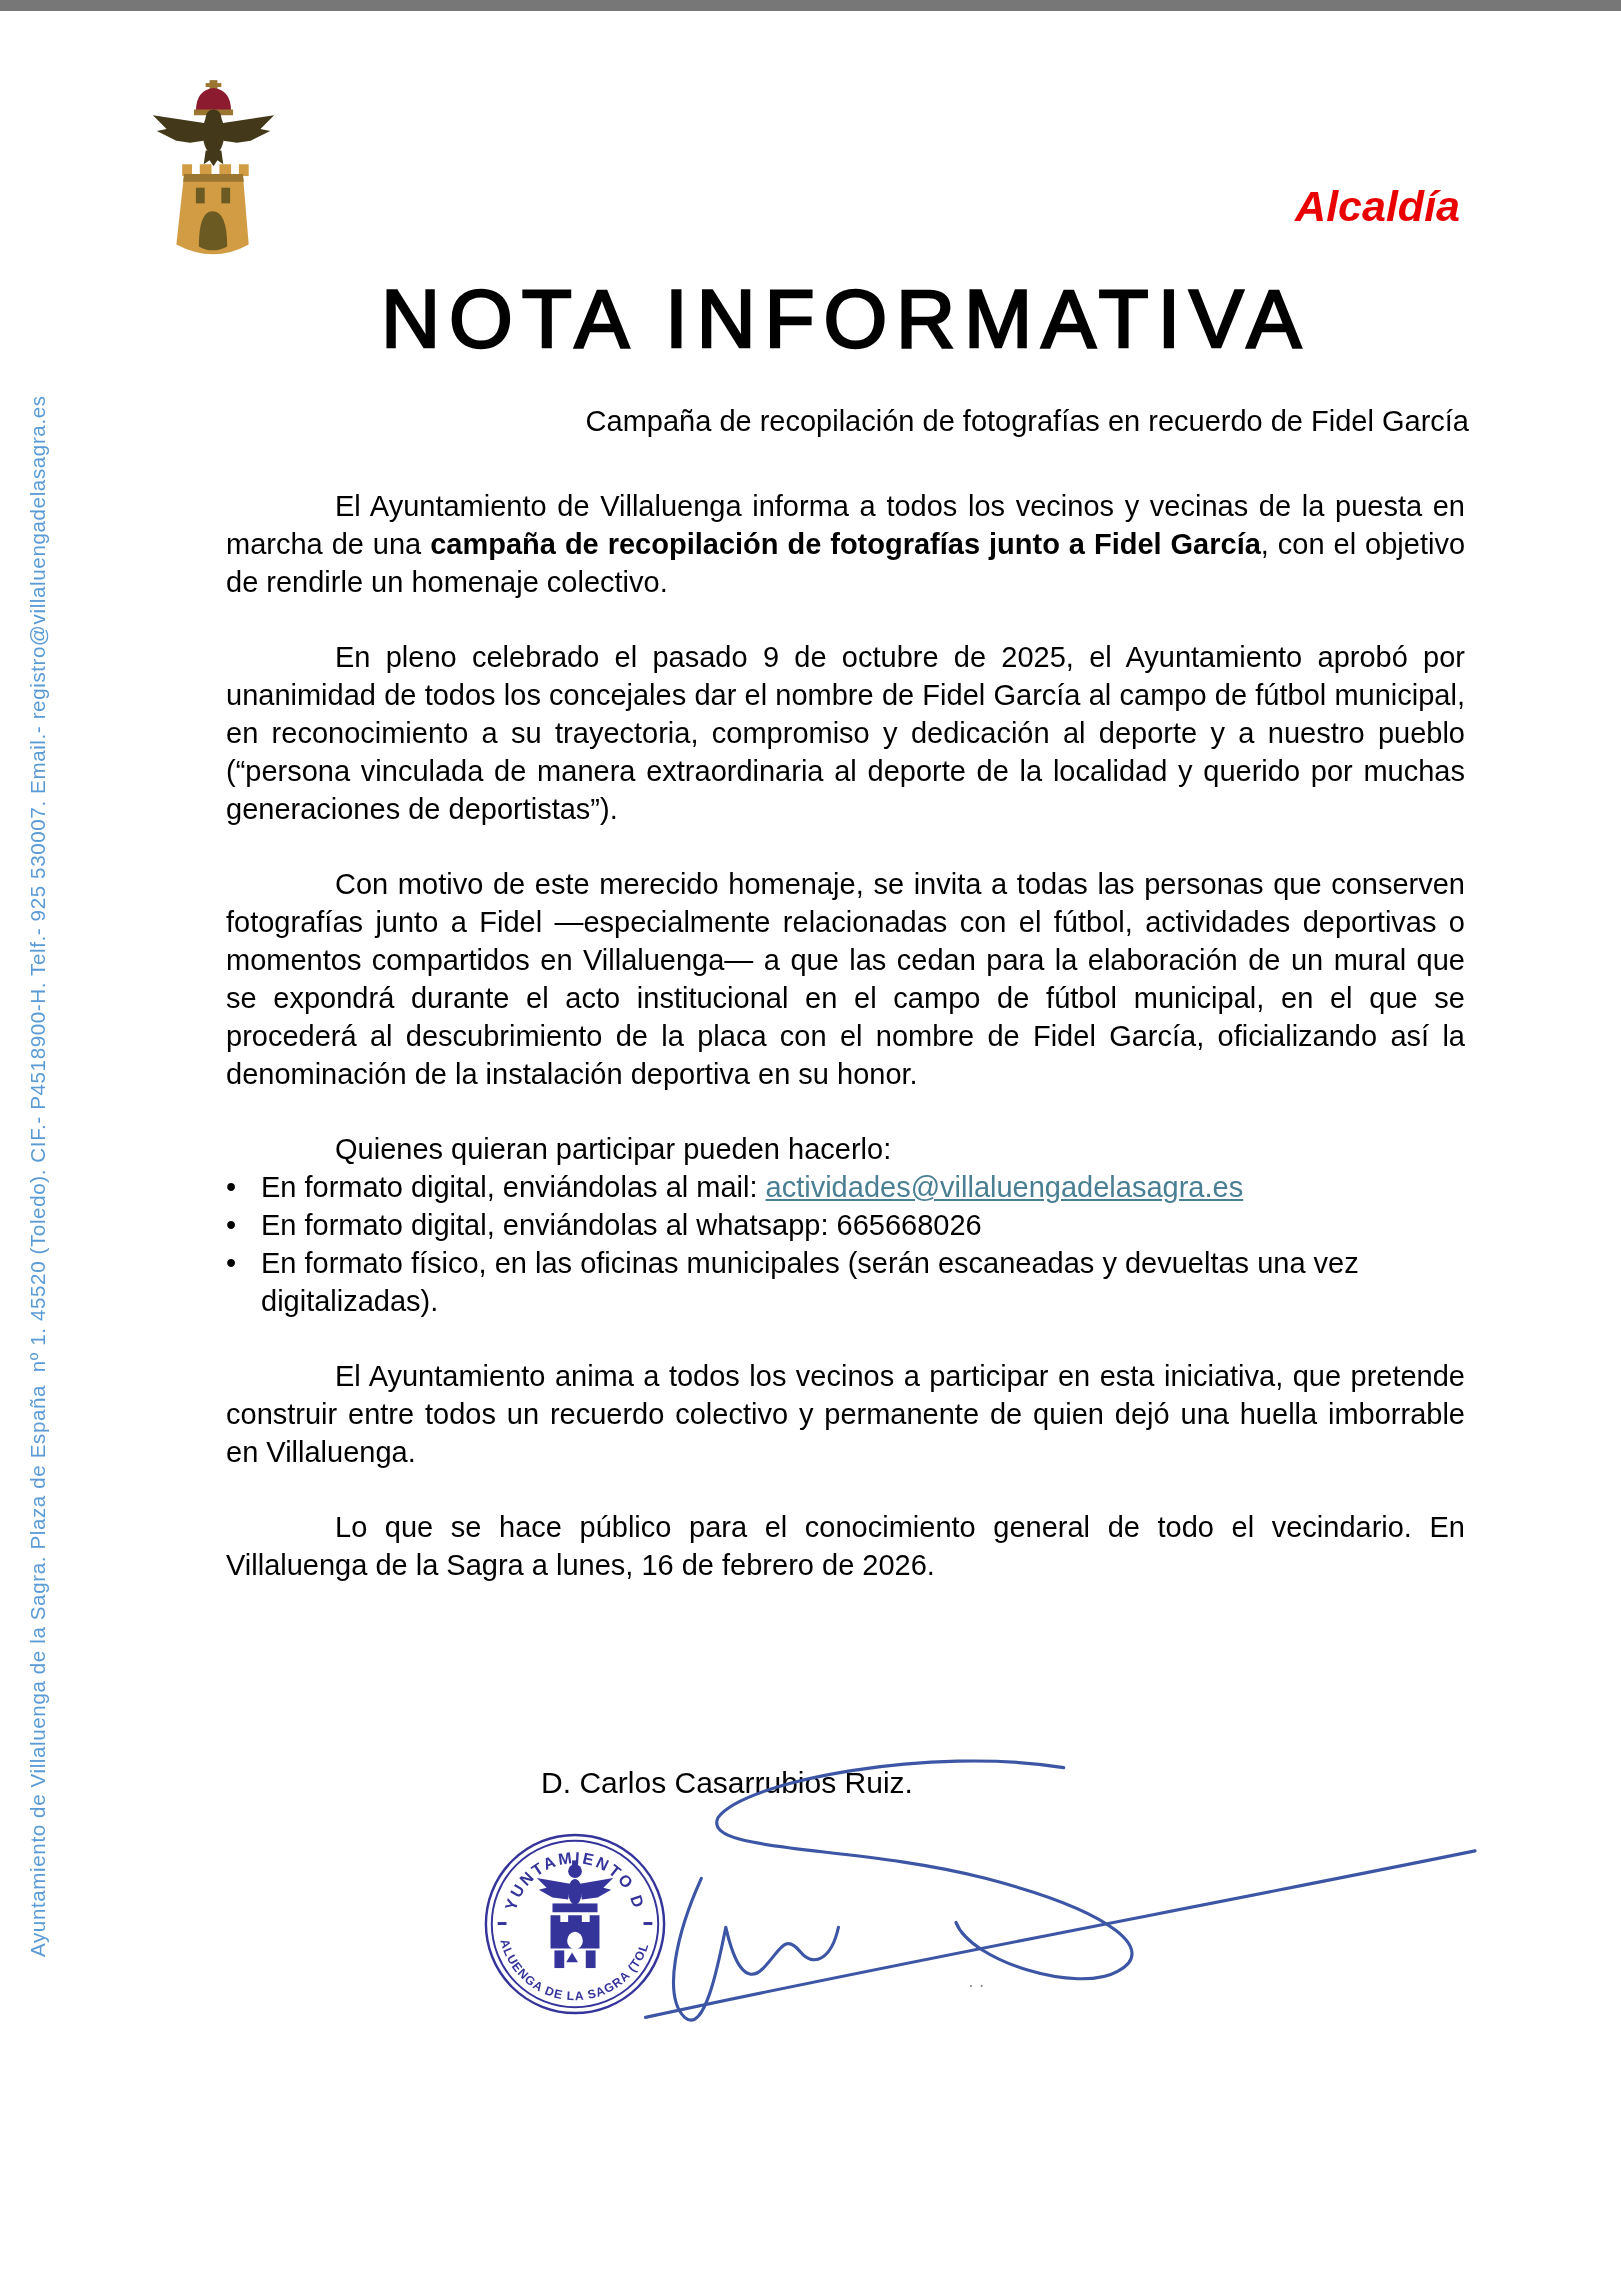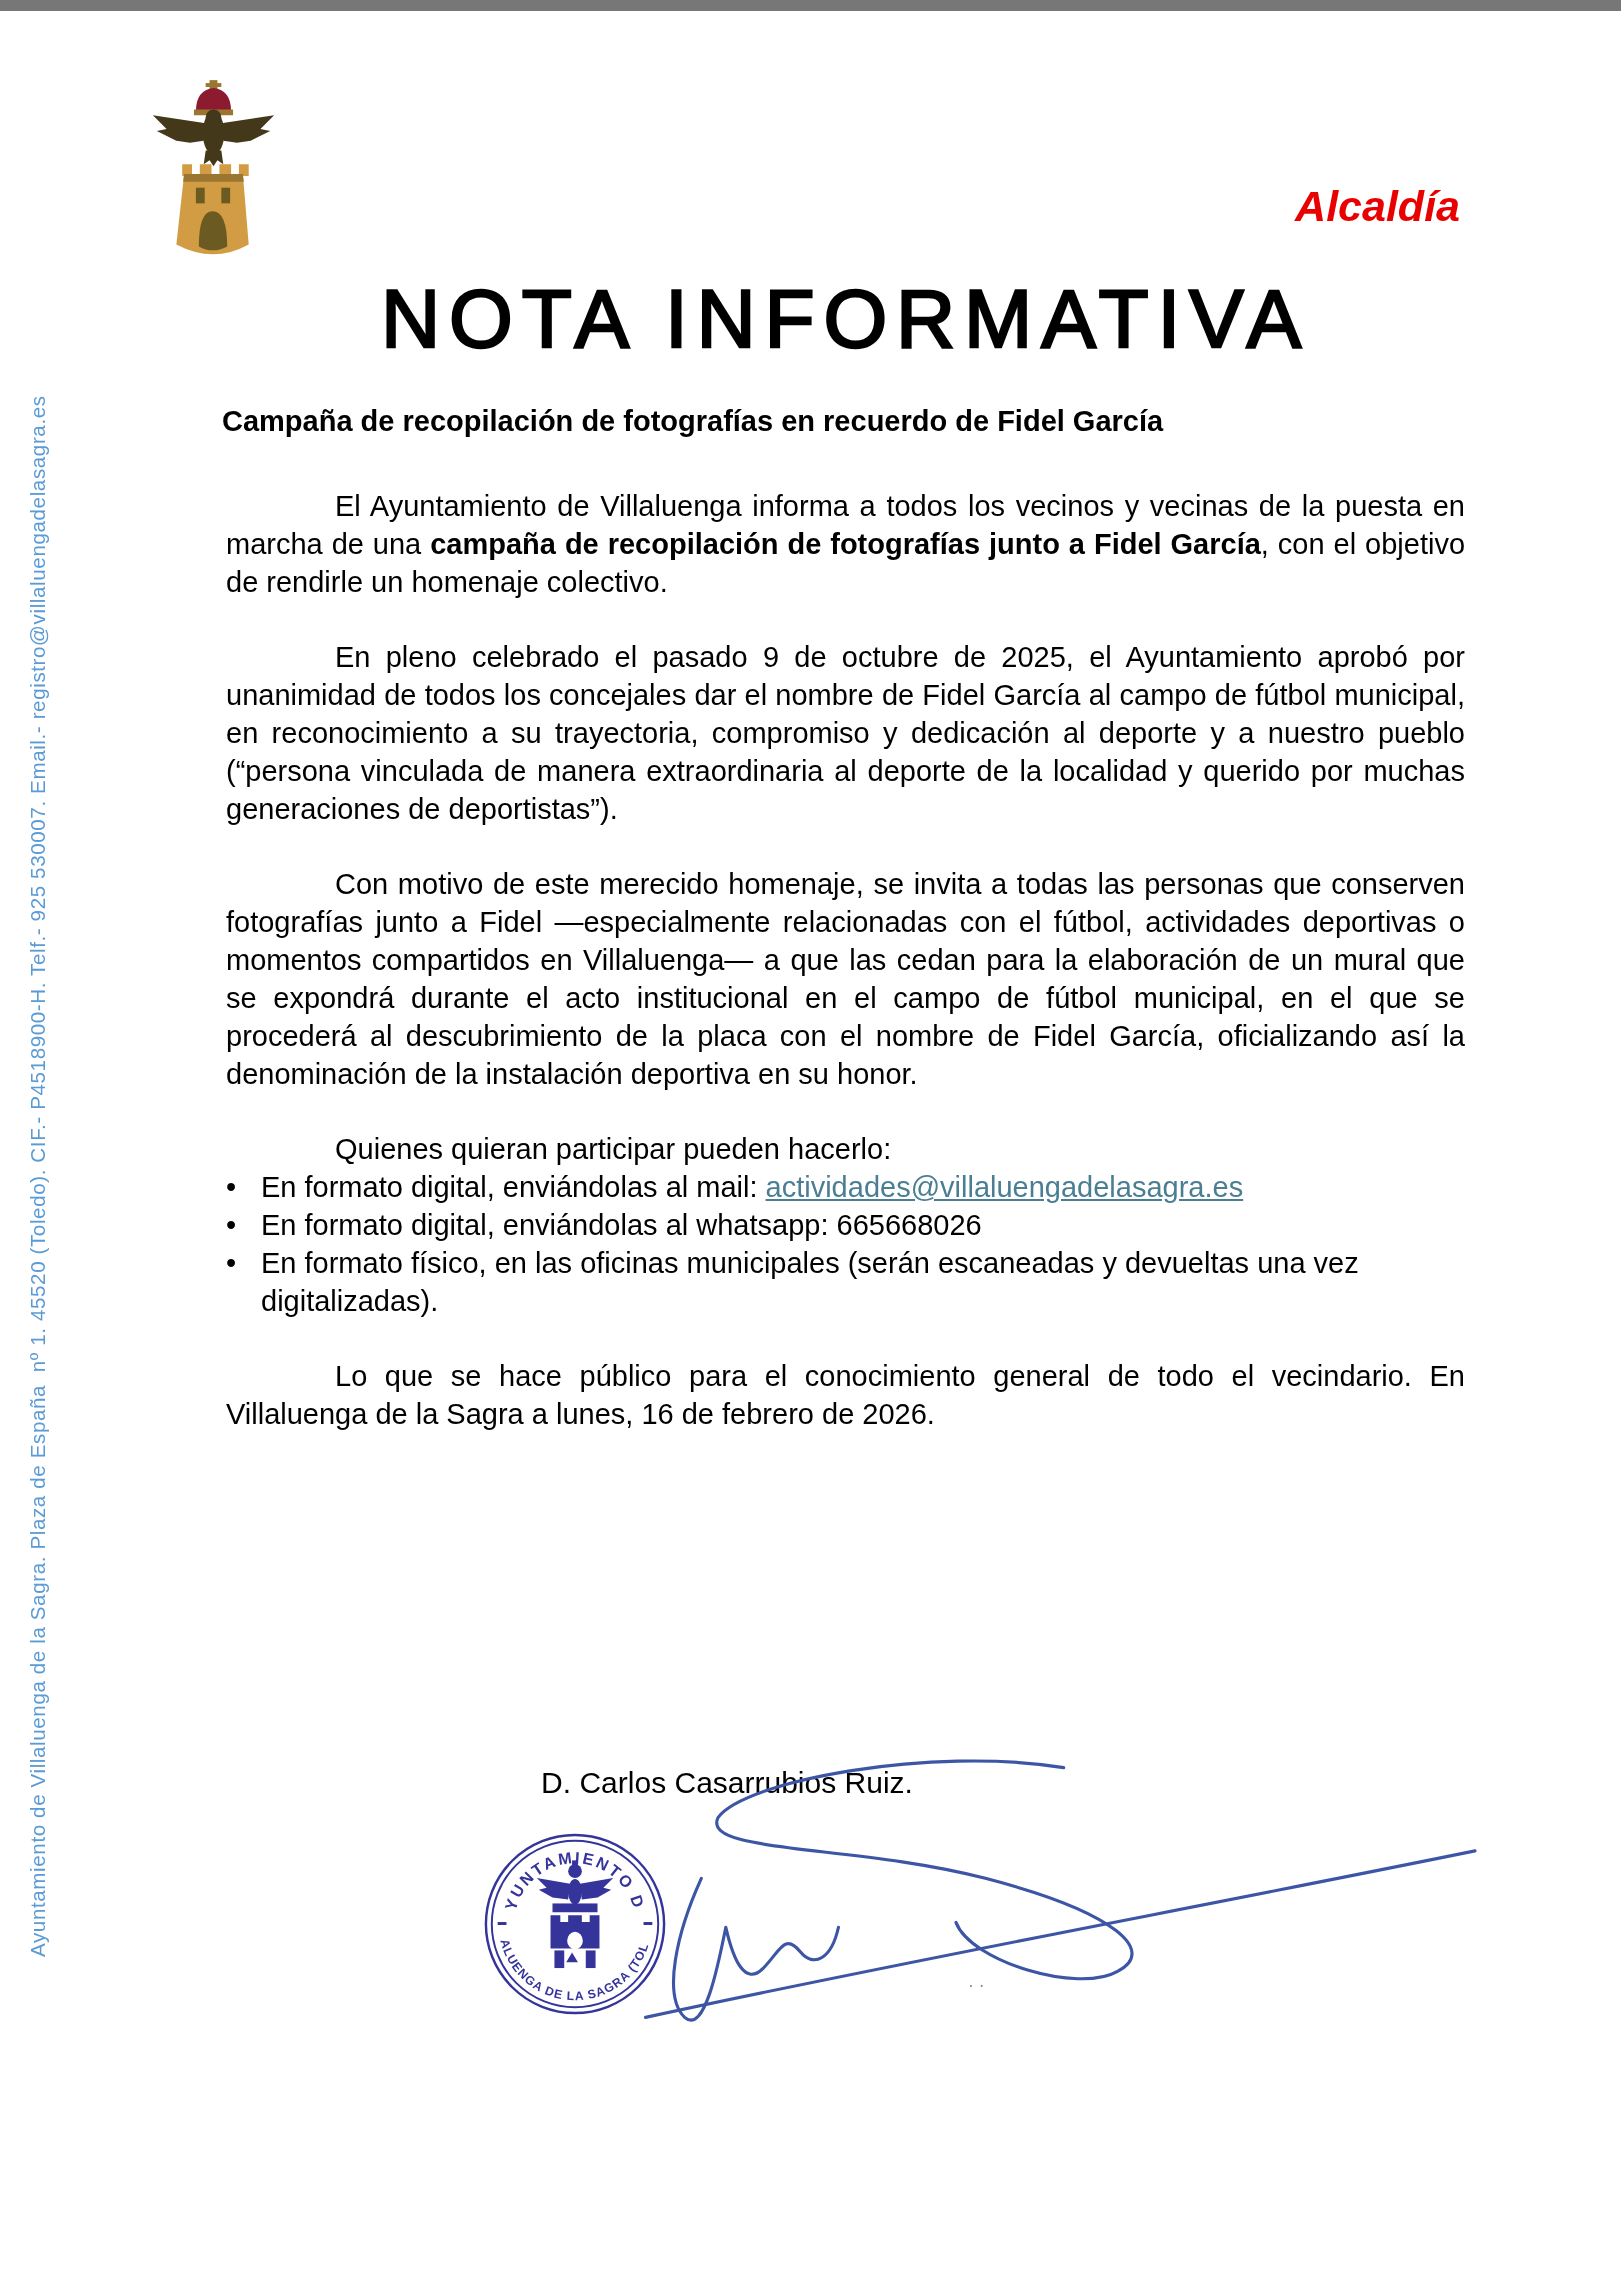--- a/index.html
+++ b/index.html
@@ -19,22 +19,22 @@
     font-size:43px; line-height:47px; font-weight:bold; font-style:italic;
     color:var(--red);
   }
   .title{
     position:absolute; left:226px; top:263px; width:1239px; margin:0;
     text-align:center; font-size:82px; line-height:90px; font-weight:400;
     letter-spacing:8.8px; -webkit-text-stroke:2.5px #000;
     white-space:nowrap;
   }
   .subtitle{
-    position:absolute; left:222px; top:392px; width:1239px; margin:0;
-    text-align:left; font-size:29px; line-height:37px; font-weight:bold;
+    position:absolute; left:230px; top:392px; width:1239px; margin:0;
+    text-align:right; font-size:29px; line-height:37px; font-weight:normal;
   }
   .docbody{
     position:absolute; left:226px; top:476px; width:1239px;
     font-size:29px; line-height:38px; text-align:justify;
   }
   .blk{margin:0 0 37px 0;}
   .blk.tight{margin-bottom:0;}
   .blk.p{text-indent:109px;}
   .blk.bullet{
     margin-bottom:0; position:relative; padding-left:35px;
@@ -113,20 +113,21 @@
         <div class="btext"><span>En formato digital, enviándolas al mail: </span><a href="#" class="link">actividades@villaluengadelasagra.es</a></div>
       </div>
       <div class="blk bullet">
         <span class="marker">•</span>
         <div class="btext"><span>En formato digital, enviándolas al whatsapp: 665668026</span></div>
       </div>
       <div class="blk bullet gap-after">
         <span class="marker">•</span>
         <div class="btext"><span>En formato físico, en las oficinas municipales (serán escaneadas y devueltas una vez digitalizadas).</span></div>
       </div>
+      <div class="blk p"><span>El Ayuntamiento anima a todos los vecinos a participar en esta iniciativa, que pretende construir entre todos un recuerdo colectivo y permanente de quien dejó una huella imborrable en Villaluenga.</span></div>
       <div class="blk p"><span>Lo que se hace público para el conocimiento general de todo el vecindario. En Villaluenga de la Sagra a lunes, 16 de febrero de 2026.</span></div>
     </div>
 
   <div class="sigblock">
     <div class="sig-name">D. Carlos Casarrubios Ruiz.</div>
   </div>
 
   <svg class="stamp" viewBox="0 0 190 190" aria-hidden="true">
     <defs>
       <path id="arcTop" d="M 35.1,79 A 62,62 0 0 1 154.9,79"></path>

